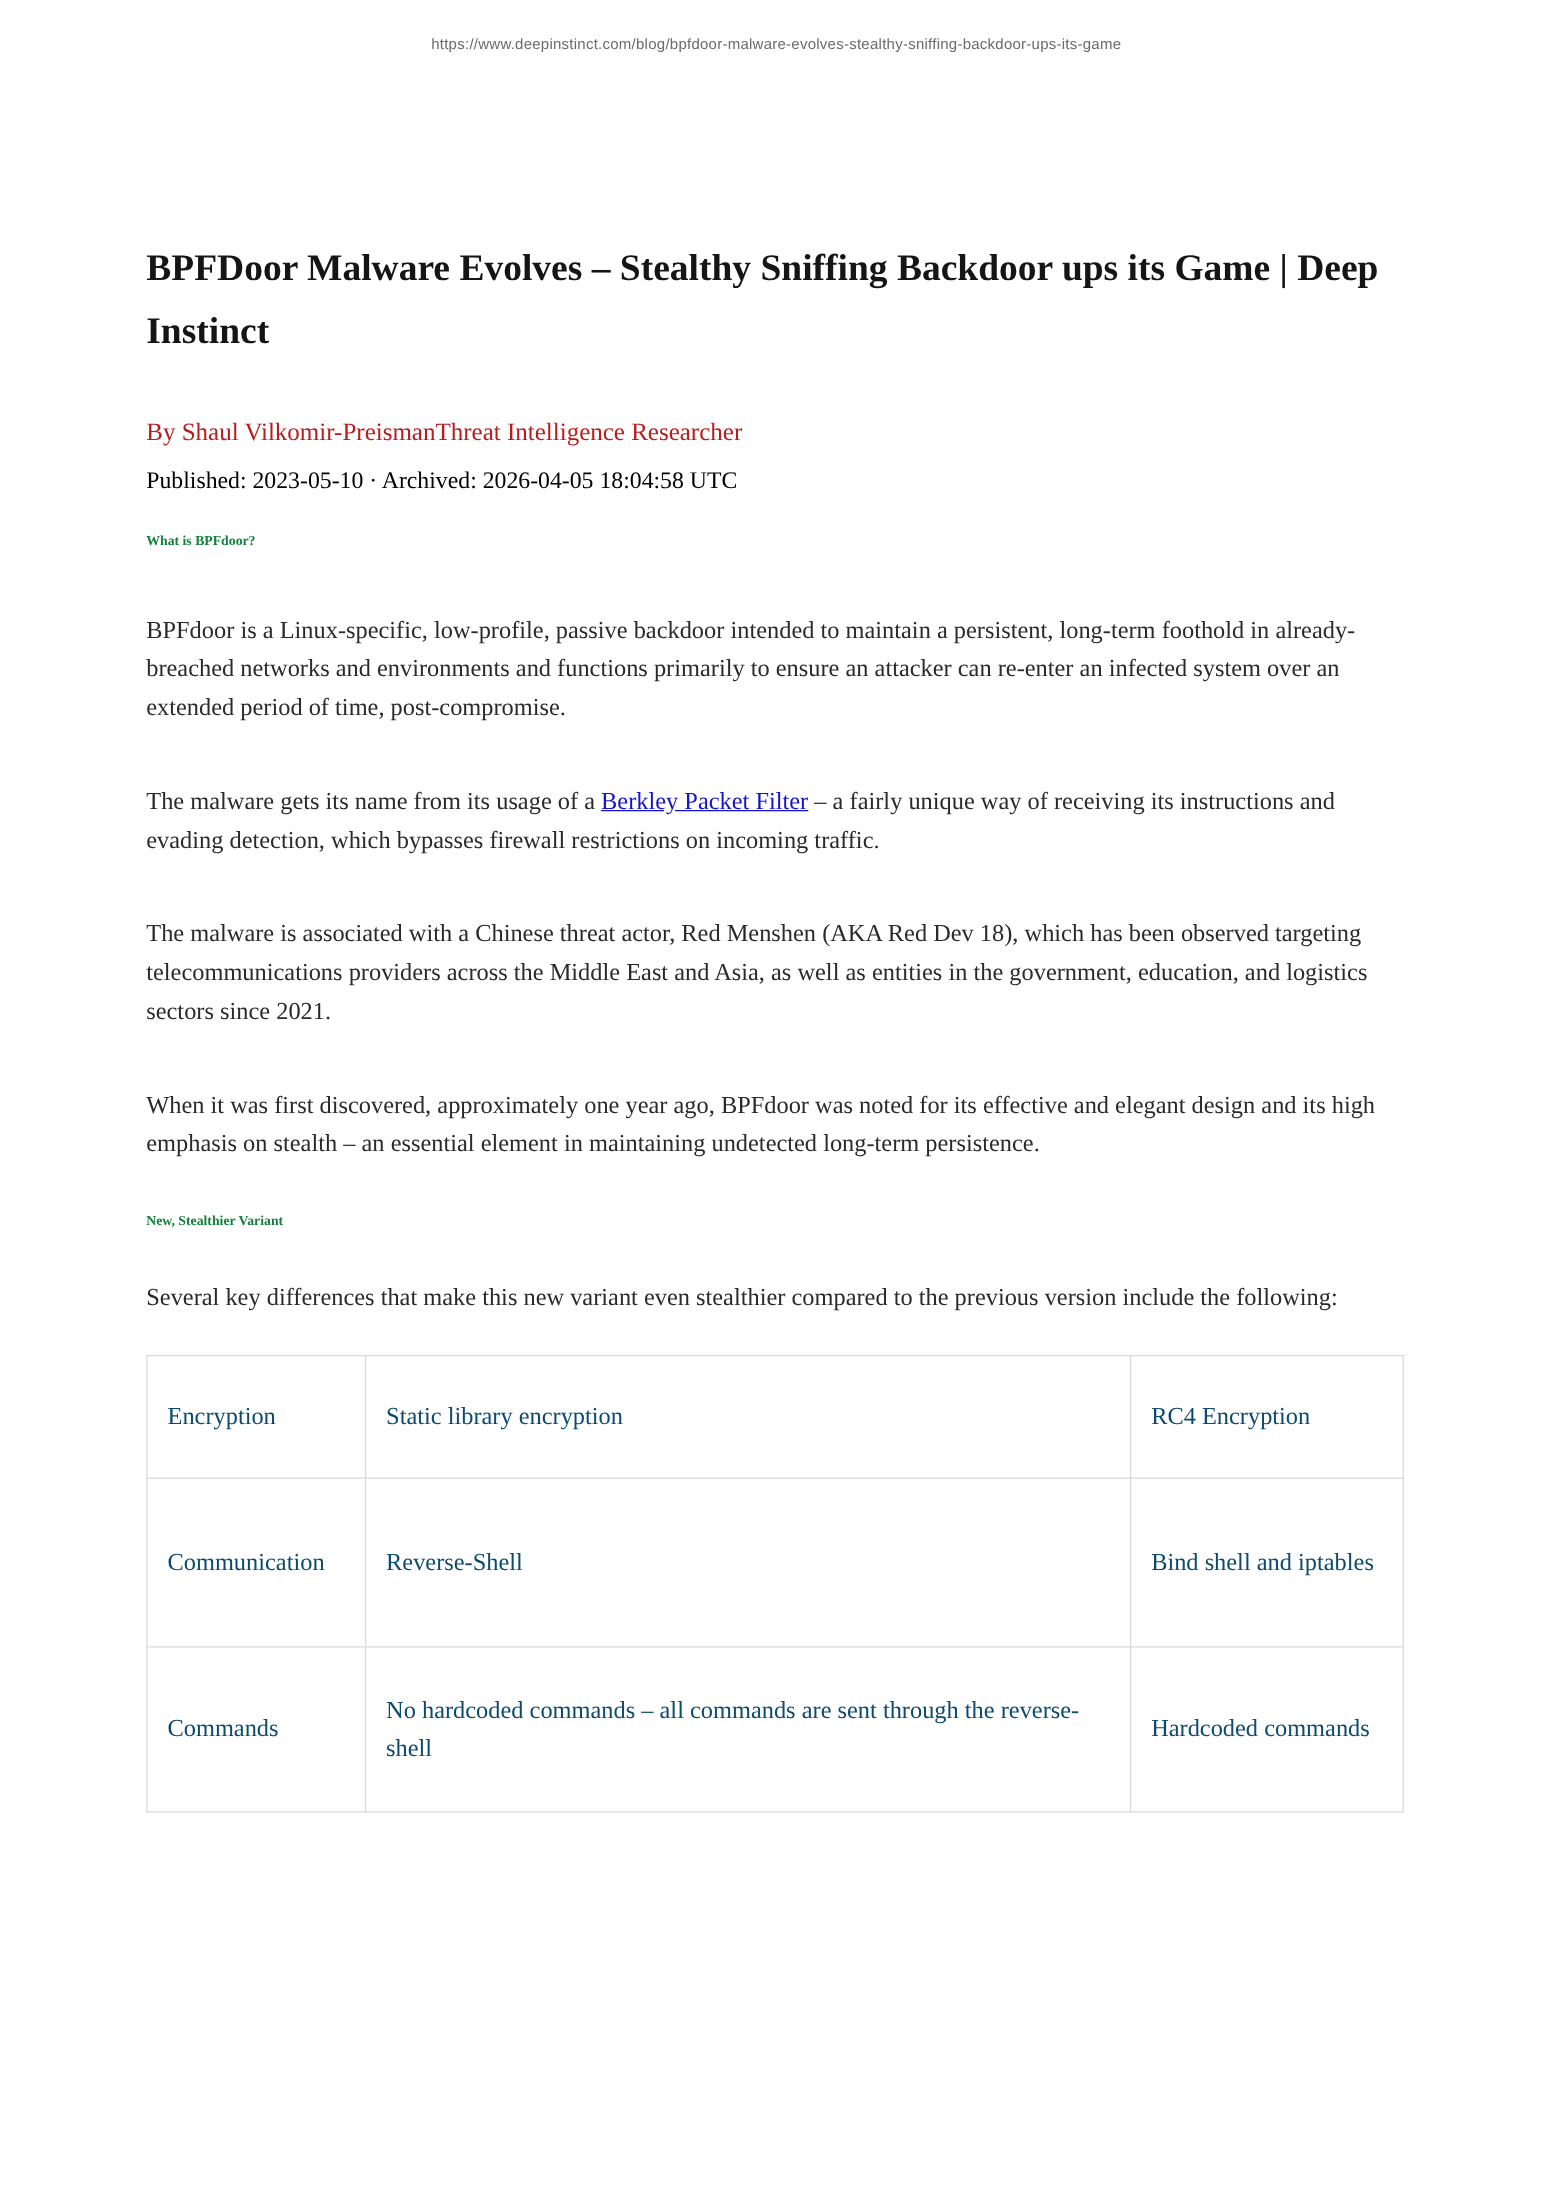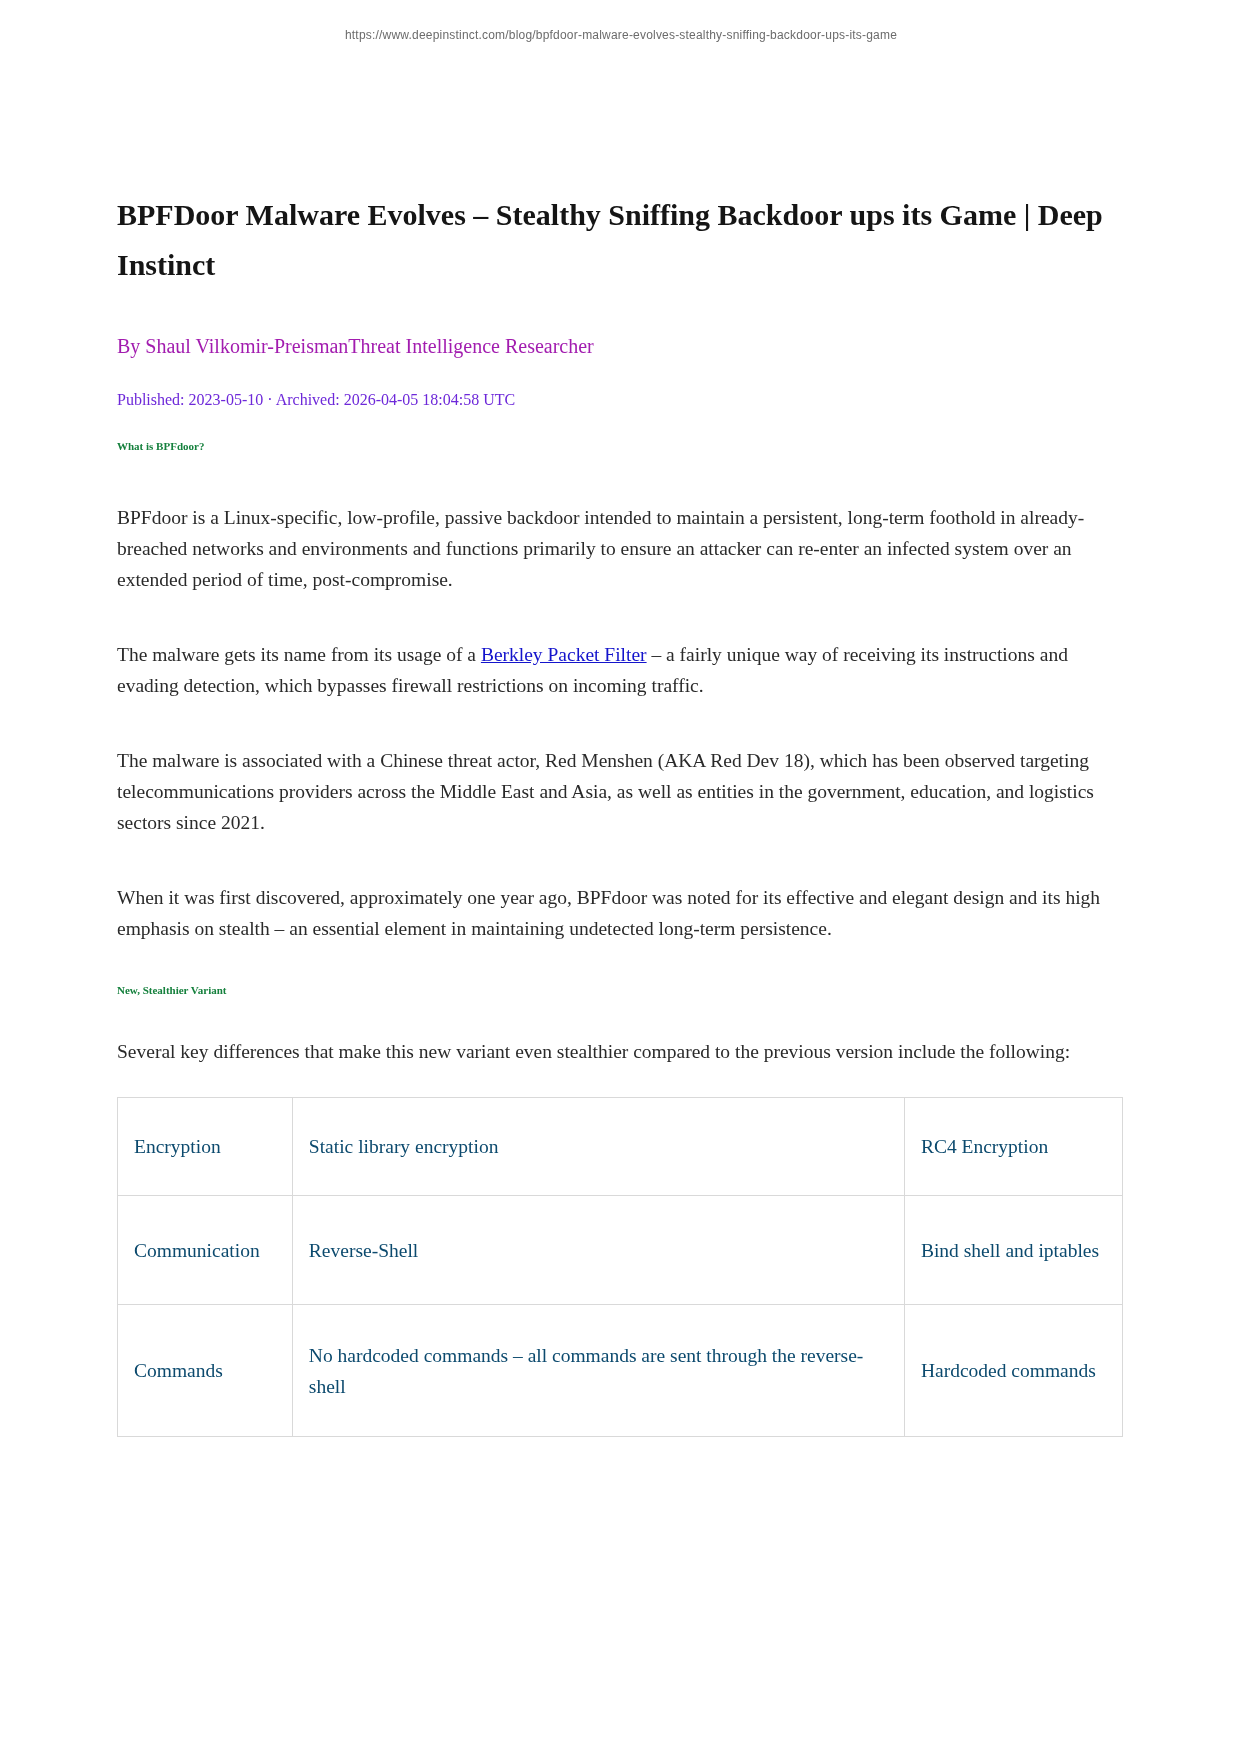--- a/index.html
+++ b/index.html
@@ -27,26 +27,26 @@
   .article-title {
     margin-top: 148px;
     font-size: 30px;
     line-height: 50px;
     font-weight: bold;
     color: #151515;
   }
   .byline {
     margin-top: 45px;
     font-size: 20px;
-    color: #a21caf;
+    color: #b91c1c;
   }
   .pub-meta {
-    margin-top: 33px;
-    font-size: 16px;
-    color: #6d28d9;
+    margin-top: 16px;
+    font-size: 19px;
+    color: #000000;
   }
   .section-heading {
     margin-top: 31px;
     font-size: 11px;
     font-weight: bold;
     color: #15803d;
   }
   .section-heading.second {
     margin-top: 40px;
   }
@@ -81,21 +81,21 @@
     vertical-align: middle;
     text-align: left;
     padding: 10px 16px;
     font-size: 19.5px;
     line-height: 31px;
     color: #0c4a6e;
   }
   table.compare th { font-weight: bold; color: #1b1b1b; }
   tr.hdr-row { height: 57px; }
   tr.row-1 { height: 98px; }
-  tr.row-2 { height: 109px; margin-top: 28px; }
+  tr.row-2 { height: 135px; margin-top: 28px; }
   tr.row-3 { height: 132px; }
   .page-footer {
     position: absolute;
     left: 0;
     right: 0;
     top: 1790px;
     text-align: center;
     font-family: "Liberation Sans", sans-serif;
     font-size: 13px;
     color: #3c3c3c;

